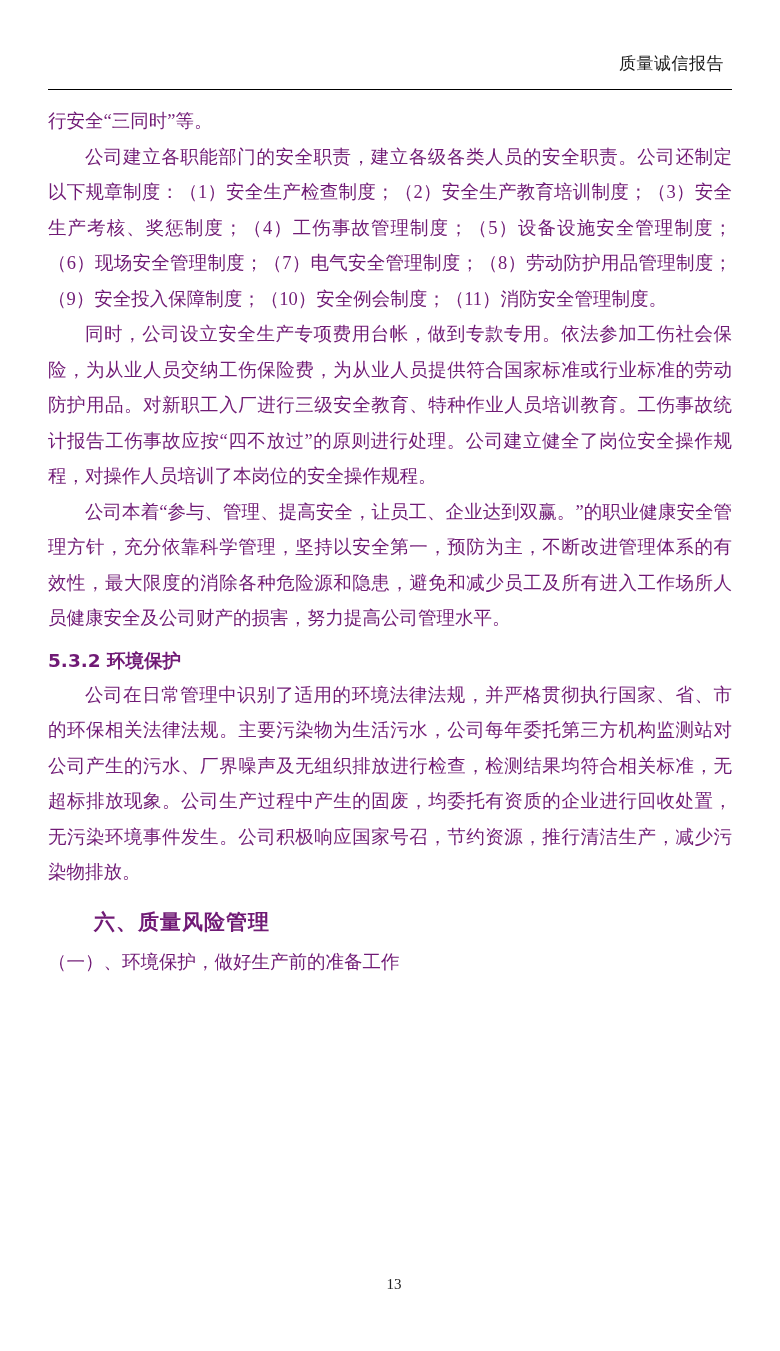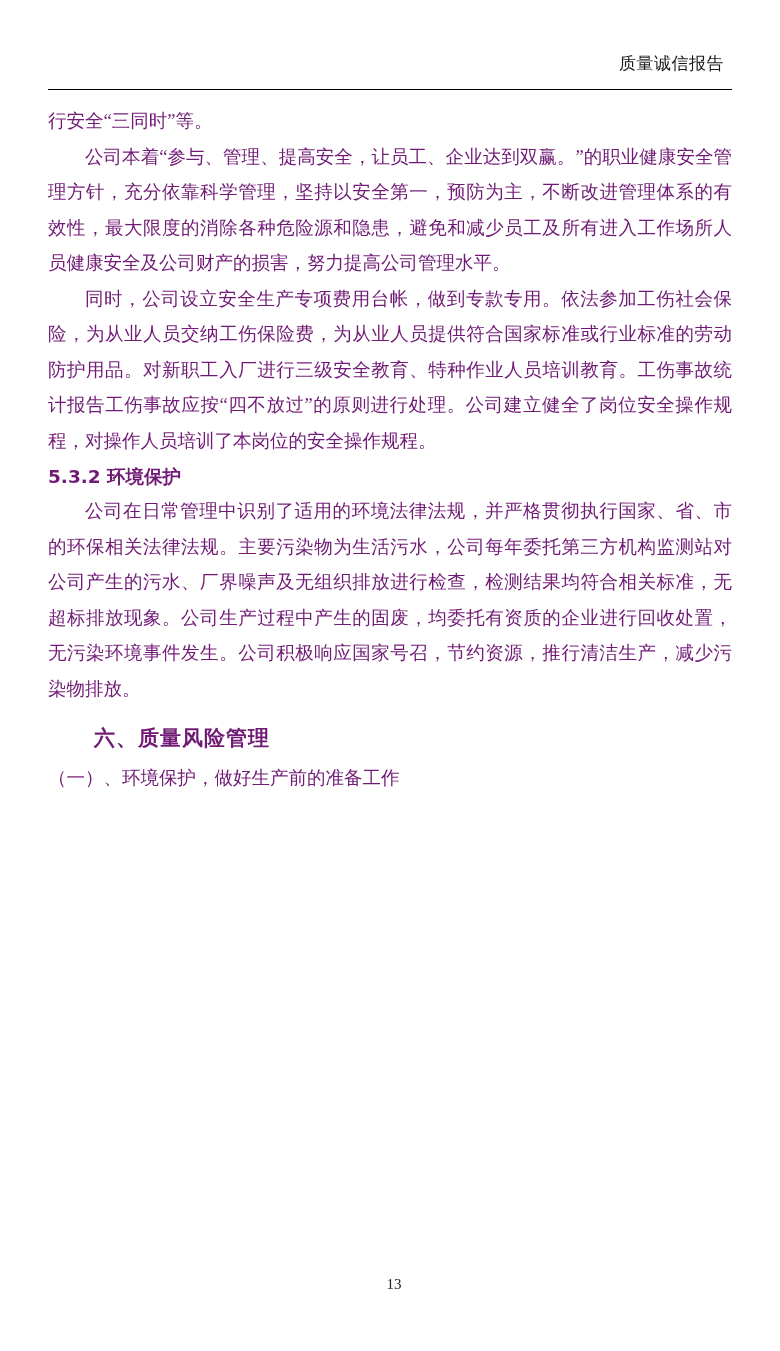--- a/index.html
+++ b/index.html
@@ -46,21 +46,21 @@
   p {
     margin: 0;
   }
   p.indent {
     text-indent: 2em;
   }
   p.indent3 {
     text-indent: 3em;
   }
   .h3 {
-    margin-top: 0;
+    margin-top: 6px;
     font-size: 18.5px;
     font-weight: bold;
     font-family: "DejaVu Sans", "Liberation Sans", sans-serif;
     line-height: 1.9;
   }
   .h2 {
     margin-top: 10px;
     margin-bottom: 2px;
     font-size: 21px;
     font-weight: bold;
@@ -86,22 +86,23 @@
 <div class="page">
 
   <div class="header">
     <span>质量诚信报告</span>
   </div>
   <div class="header-rule"></div>
 
   <div class="body-text">
 
     <p class="">行安全“三同时”等。</p>
+    <p class="indent">公司建立各职能部门的安全职责，建立各级各类人员的安全职责。公司还制定以下规章制度：（1）安全生产检查制度；（2）安全生产教育培训制度；（3）安全生产考核、奖惩制度；（4）工伤事故管理制度；（5）设备设施安全管理制度；（6）现场安全管理制度；（7）电气安全管理制度；（8）劳动防护用品管理制度；（9）安全投入保障制度；（10）安全例会制度；（11）消防安全管理制度。</p>
+    <p class="indent">同时，公司设立安全生产专项费用台帐，做到专款专用。依法参加工伤社会保险，为从业人员交纳工伤保险费，为从业人员提供符合国家标准或行业标准的劳动防护用品。对新职工入厂进行三级安全教育、特种作业人员培训教育。工伤事故统计报告工伤事故应按“四不放过”的原则进行处理。公司建立健全了岗位安全操作规程，对操作人员培训了本岗位的安全操作规程。</p>
     <p class="indent">公司本着“参与、管理、提高安全，让员工、企业达到双赢。”的职业健康安全管理方针，充分依靠科学管理，坚持以安全第一，预防为主，不断改进管理体系的有效性，最大限度的消除各种危险源和隐患，避免和减少员工及所有进入工作场所人员健康安全及公司财产的损害，努力提高公司管理水平。</p>
-    <p class="indent">同时，公司设立安全生产专项费用台帐，做到专款专用。依法参加工伤社会保险，为从业人员交纳工伤保险费，为从业人员提供符合国家标准或行业标准的劳动防护用品。对新职工入厂进行三级安全教育、特种作业人员培训教育。工伤事故统计报告工伤事故应按“四不放过”的原则进行处理。公司建立健全了岗位安全操作规程，对操作人员培训了本岗位的安全操作规程。</p>
 
     <div class="h3">5.3.2 环境保护</div>
 
     <p class="indent">公司在日常管理中识别了适用的环境法律法规，并严格贯彻执行国家、省、市的环保相关法律法规。主要污染物为生活污水，公司每年委托第三方机构监测站对公司产生的污水、厂界噪声及无组织排放进行检查，检测结果均符合相关标准，无超标排放现象。公司生产过程中产生的固废，均委托有资质的企业进行回收处置，无污染环境事件发生。公司积极响应国家号召，节约资源，推行清洁生产，减少污染物排放。</p>
 
     <div class="h2">六、质量风险管理</div>
 
     <p class="">（一）、环境保护，做好生产前的准备工作</p>
 
   </div>

